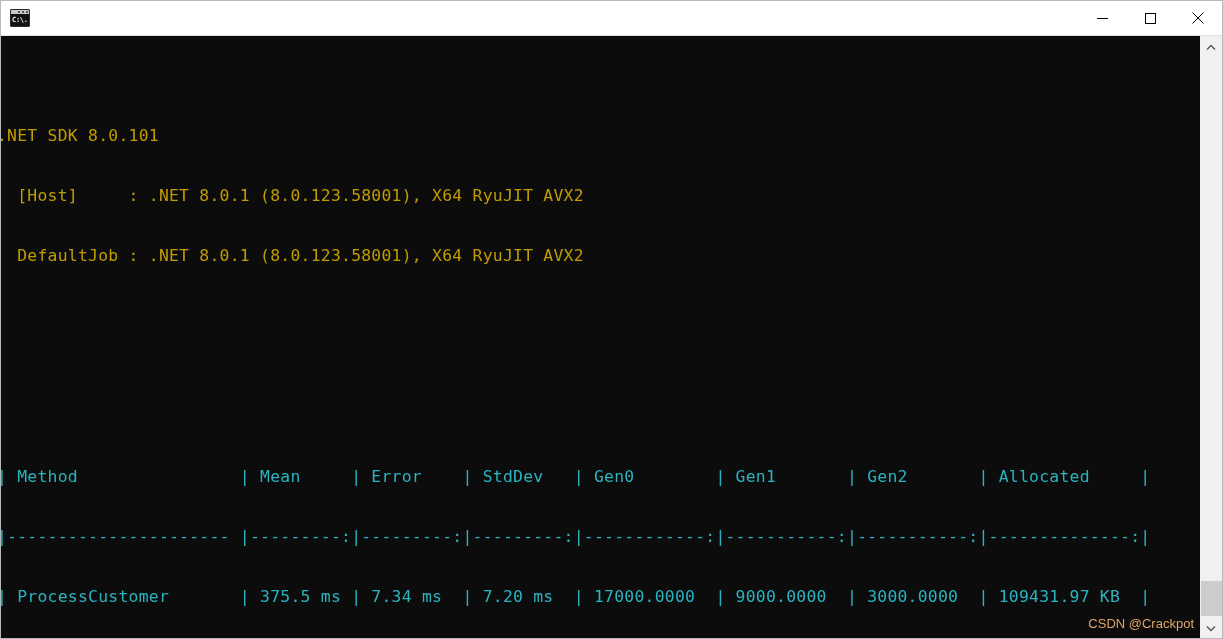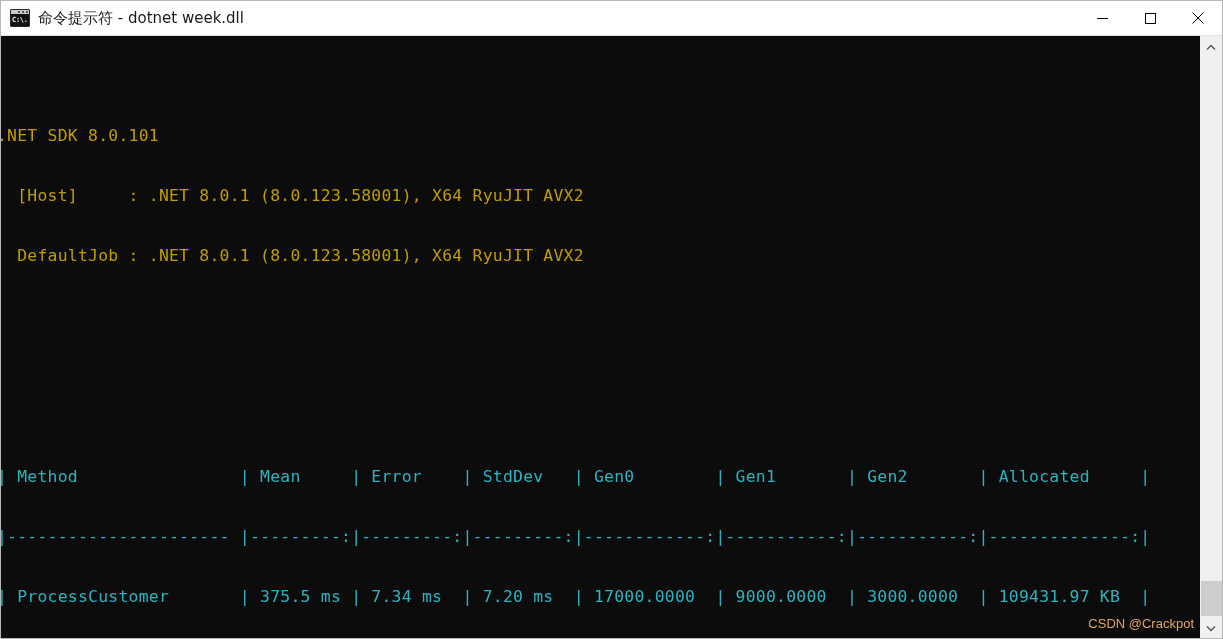--- a/index.html
+++ b/index.html
@@ -194,21 +194,20 @@
   <div id="titlebar">
     <div id="title-left">
       <span class="cmd-icon">
         <span class="bar">
           <span class="dot d1"></span>
             <span class="dot d2"></span>
             <span class="dot d3"></span>
         </span>
         <span class="screen">C:\.</span>
       </span>
-      <span id="title-text">命令提示符 - dotnet week.dll</span>
     </div>
     <div id="win-controls">
       <div class="win-btn">
         <svg width="11" height="11" viewBox="0 0 11 11" aria-hidden="true">
           <path d="M0 5.5 H11" stroke="#000" stroke-width="1"></path>
         </svg>
       </div>
       <div class="win-btn">
         <svg width="11" height="11" viewBox="0 0 11 11" aria-hidden="true">
           <rect x="0.5" y="0.5" width="10" height="10" fill="none" stroke="#000" stroke-width="1"></rect>

